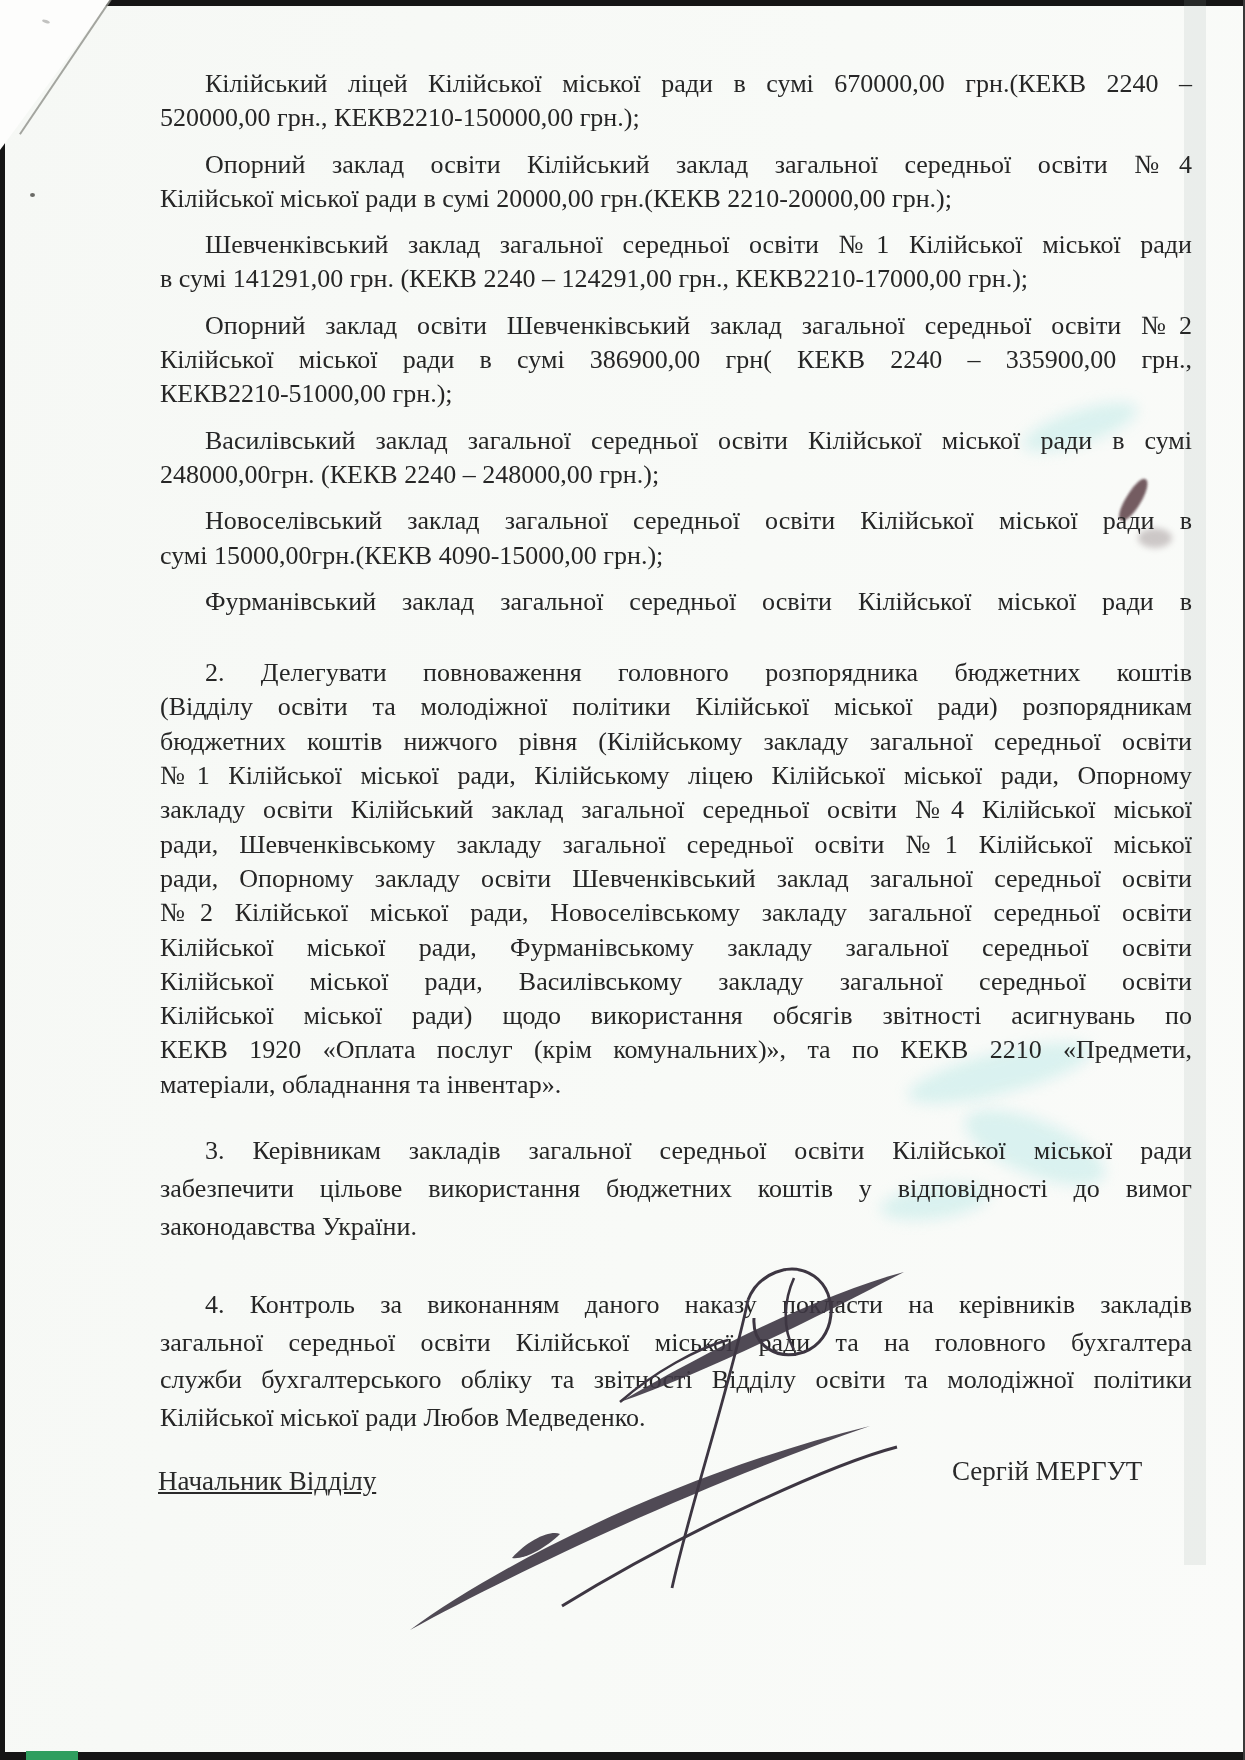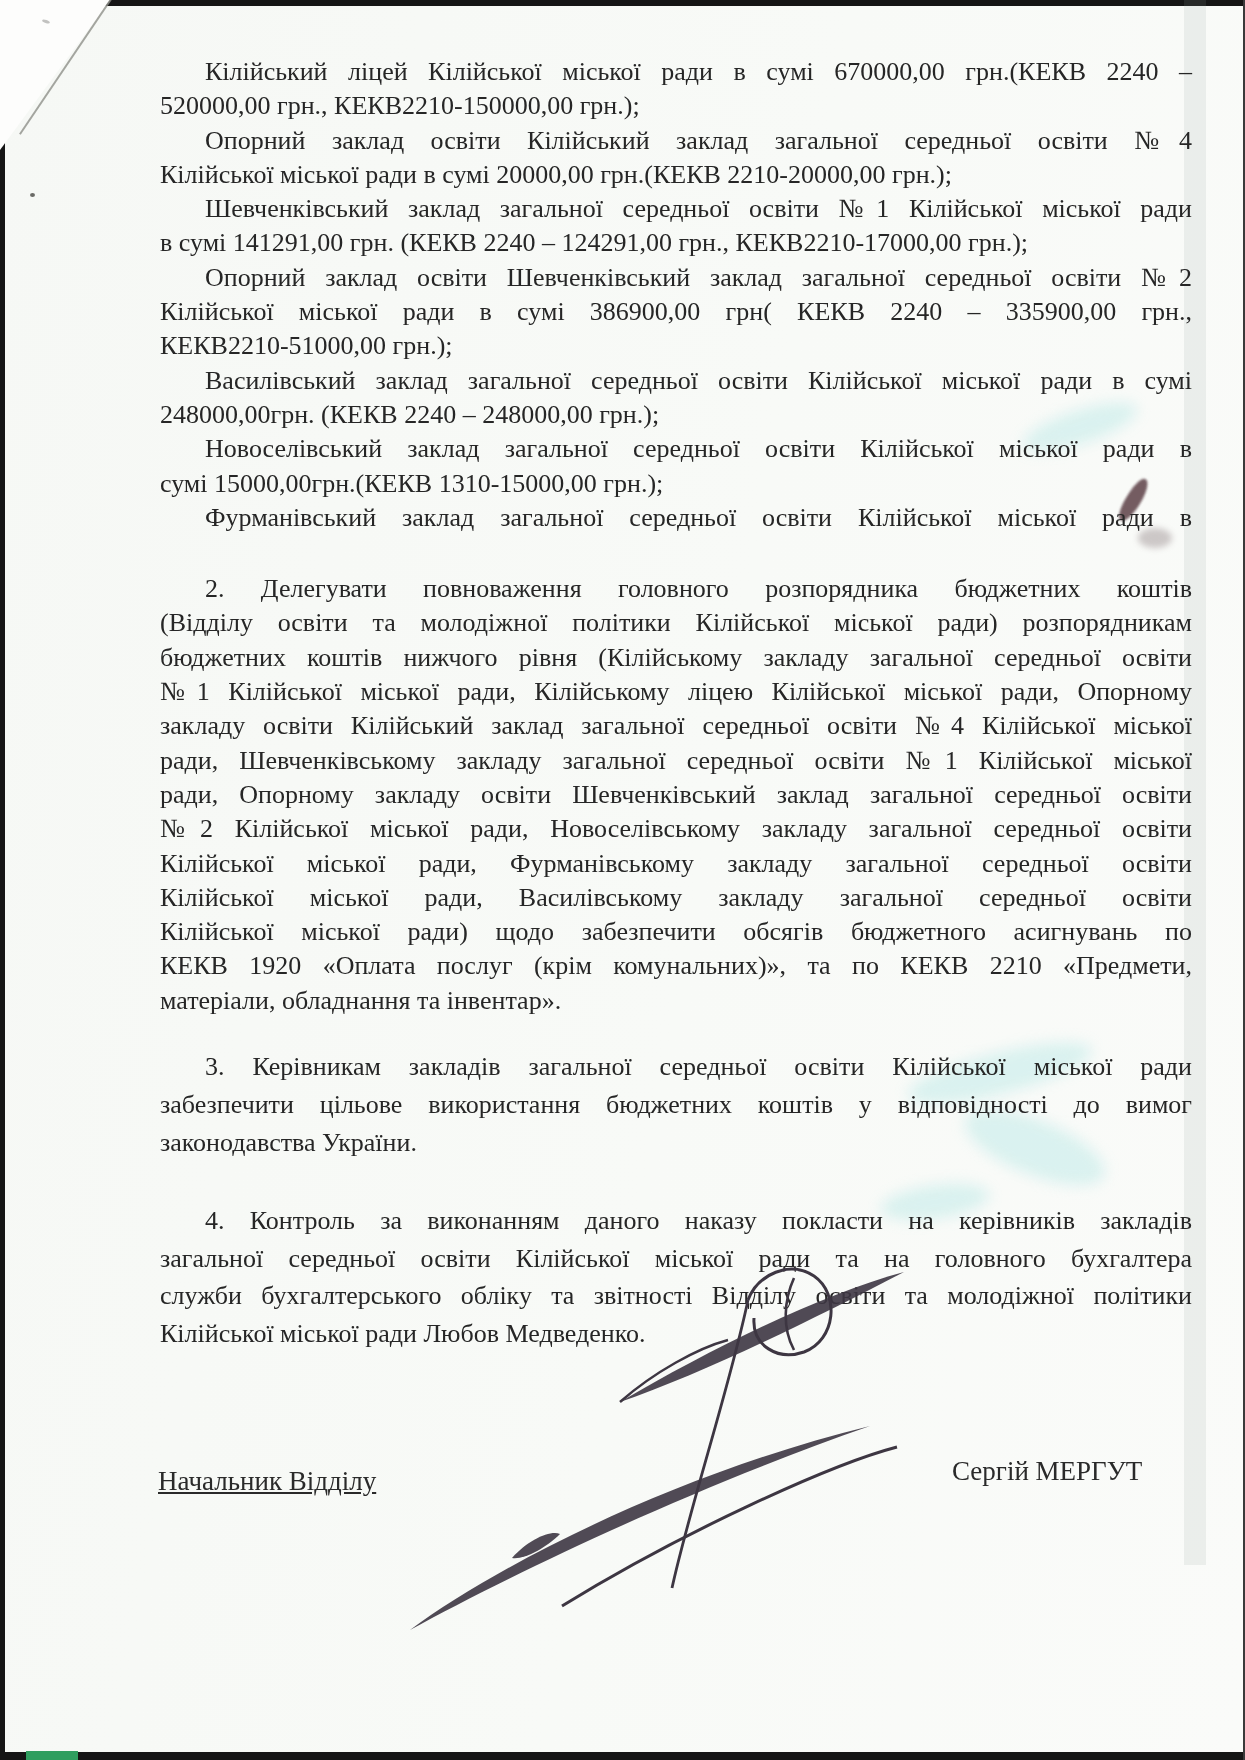--- a/index.html
+++ b/index.html
@@ -52,21 +52,21 @@
   .green-mark {
     position: absolute; left: 26px; bottom: 0px; width: 52px; height: 9px;
     background: #2f9e5f;
   }
   
   .textcol {
     position: absolute; left: 160px; top: 55px; width: 1032px;
     font-size: 26px;
   }
   .ln { text-align: justify; text-align-last: justify; }
-  .ln.first { text-indent: 45px; }
+  .ln.first { text-indent: 45px; margin-top: 12px; }
   .ln.last { text-align: left; text-align-last: left; }
   .sec1 .ln { line-height: 34.3px; }
   .p2 { margin-top: 37px; }
   .p2 .ln { line-height: 34.3px; text-align: center; }
   .p3 { margin-top: 30px; }
   .p3 .ln { line-height: 38px; }
   .p4 { margin-top: 40px; }
   .p4 .ln { line-height: 37.5px; }
   
   .sig-label-left {
@@ -120,39 +120,39 @@
         <div class="ln first">Опорний заклад освіти Шевченківський заклад загальної середньої освіти №2</div>
         <div class="ln">Кілійської міської ради в сумі 386900,00 грн( КЕКВ 2240 – 335900,00 грн.,</div>
         <div class="ln last">КЕКВ2210-51000,00 грн.);</div>
       </div>
       <div>
         <div class="ln first">Василівський заклад загальної середньої освіти  Кілійської міської ради в сумі</div>
         <div class="ln last">248000,00грн. (КЕКВ 2240 – 248000,00 грн.);</div>
       </div>
       <div>
         <div class="ln first">Новоселівський заклад загальної середньої освіти  Кілійської міської ради в</div>
-        <div class="ln last">сумі 15000,00грн.(КЕКВ 1310-15000,00 грн.);</div>
+        <div class="ln last">сумі 15000,00грн.(КЕКВ 4090-15000,00 грн.);</div>
       </div>
       <div>
         <div class="ln first">Фурманівський заклад загальної середньої освіти  Кілійської міської ради в</div>
       </div>
     </div>
 
     <div class="p2">
       <div class="ln first">2. Делегувати повноваження головного розпорядника бюджетних коштів</div>
       <div class="ln">(Відділу освіти та молодіжної політики Кілійської міської ради) розпорядникам</div>
       <div class="ln">бюджетних коштів нижчого рівня (Кілійському закладу загальної середньої освіти</div>
       <div class="ln">№1 Кілійської міської ради, Кілійському ліцею Кілійської міської ради, Опорному</div>
       <div class="ln">закладу освіти Кілійський заклад загальної середньої освіти №4 Кілійської міської</div>
       <div class="ln">ради, Шевченківському закладу загальної середньої освіти №1 Кілійської міської</div>
       <div class="ln">ради, Опорному закладу освіти Шевченківський заклад загальної середньої освіти</div>
       <div class="ln">№2 Кілійської міської ради, Новоселівському закладу загальної середньої освіти</div>
       <div class="ln">Кілійської міської ради, Фурманівському закладу загальної середньої освіти</div>
       <div class="ln">Кілійської міської ради, Василівському закладу загальної середньої освіти</div>
-      <div class="ln">Кілійської міської ради) щодо забезпечити обсягів бюджетного асигнувань по</div>
+      <div class="ln">Кілійської міської ради) щодо використання обсягів звітності асигнувань по</div>
       <div class="ln">КЕКВ 1920 «Оплата послуг (крім комунальних)», та по КЕКВ 2210  «Предмети,</div>
       <div class="ln last">матеріали, обладнання та інвентар».</div>
     </div>
 
     <div class="p3">
       <div class="ln first">3. Керівникам закладів загальної середньої освіти Кілійської міської ради</div>
       <div class="ln">забезпечити цільове використання бюджетних коштів у відповідності до вимог</div>
       <div class="ln last">законодавства України.</div>
     </div>
 

